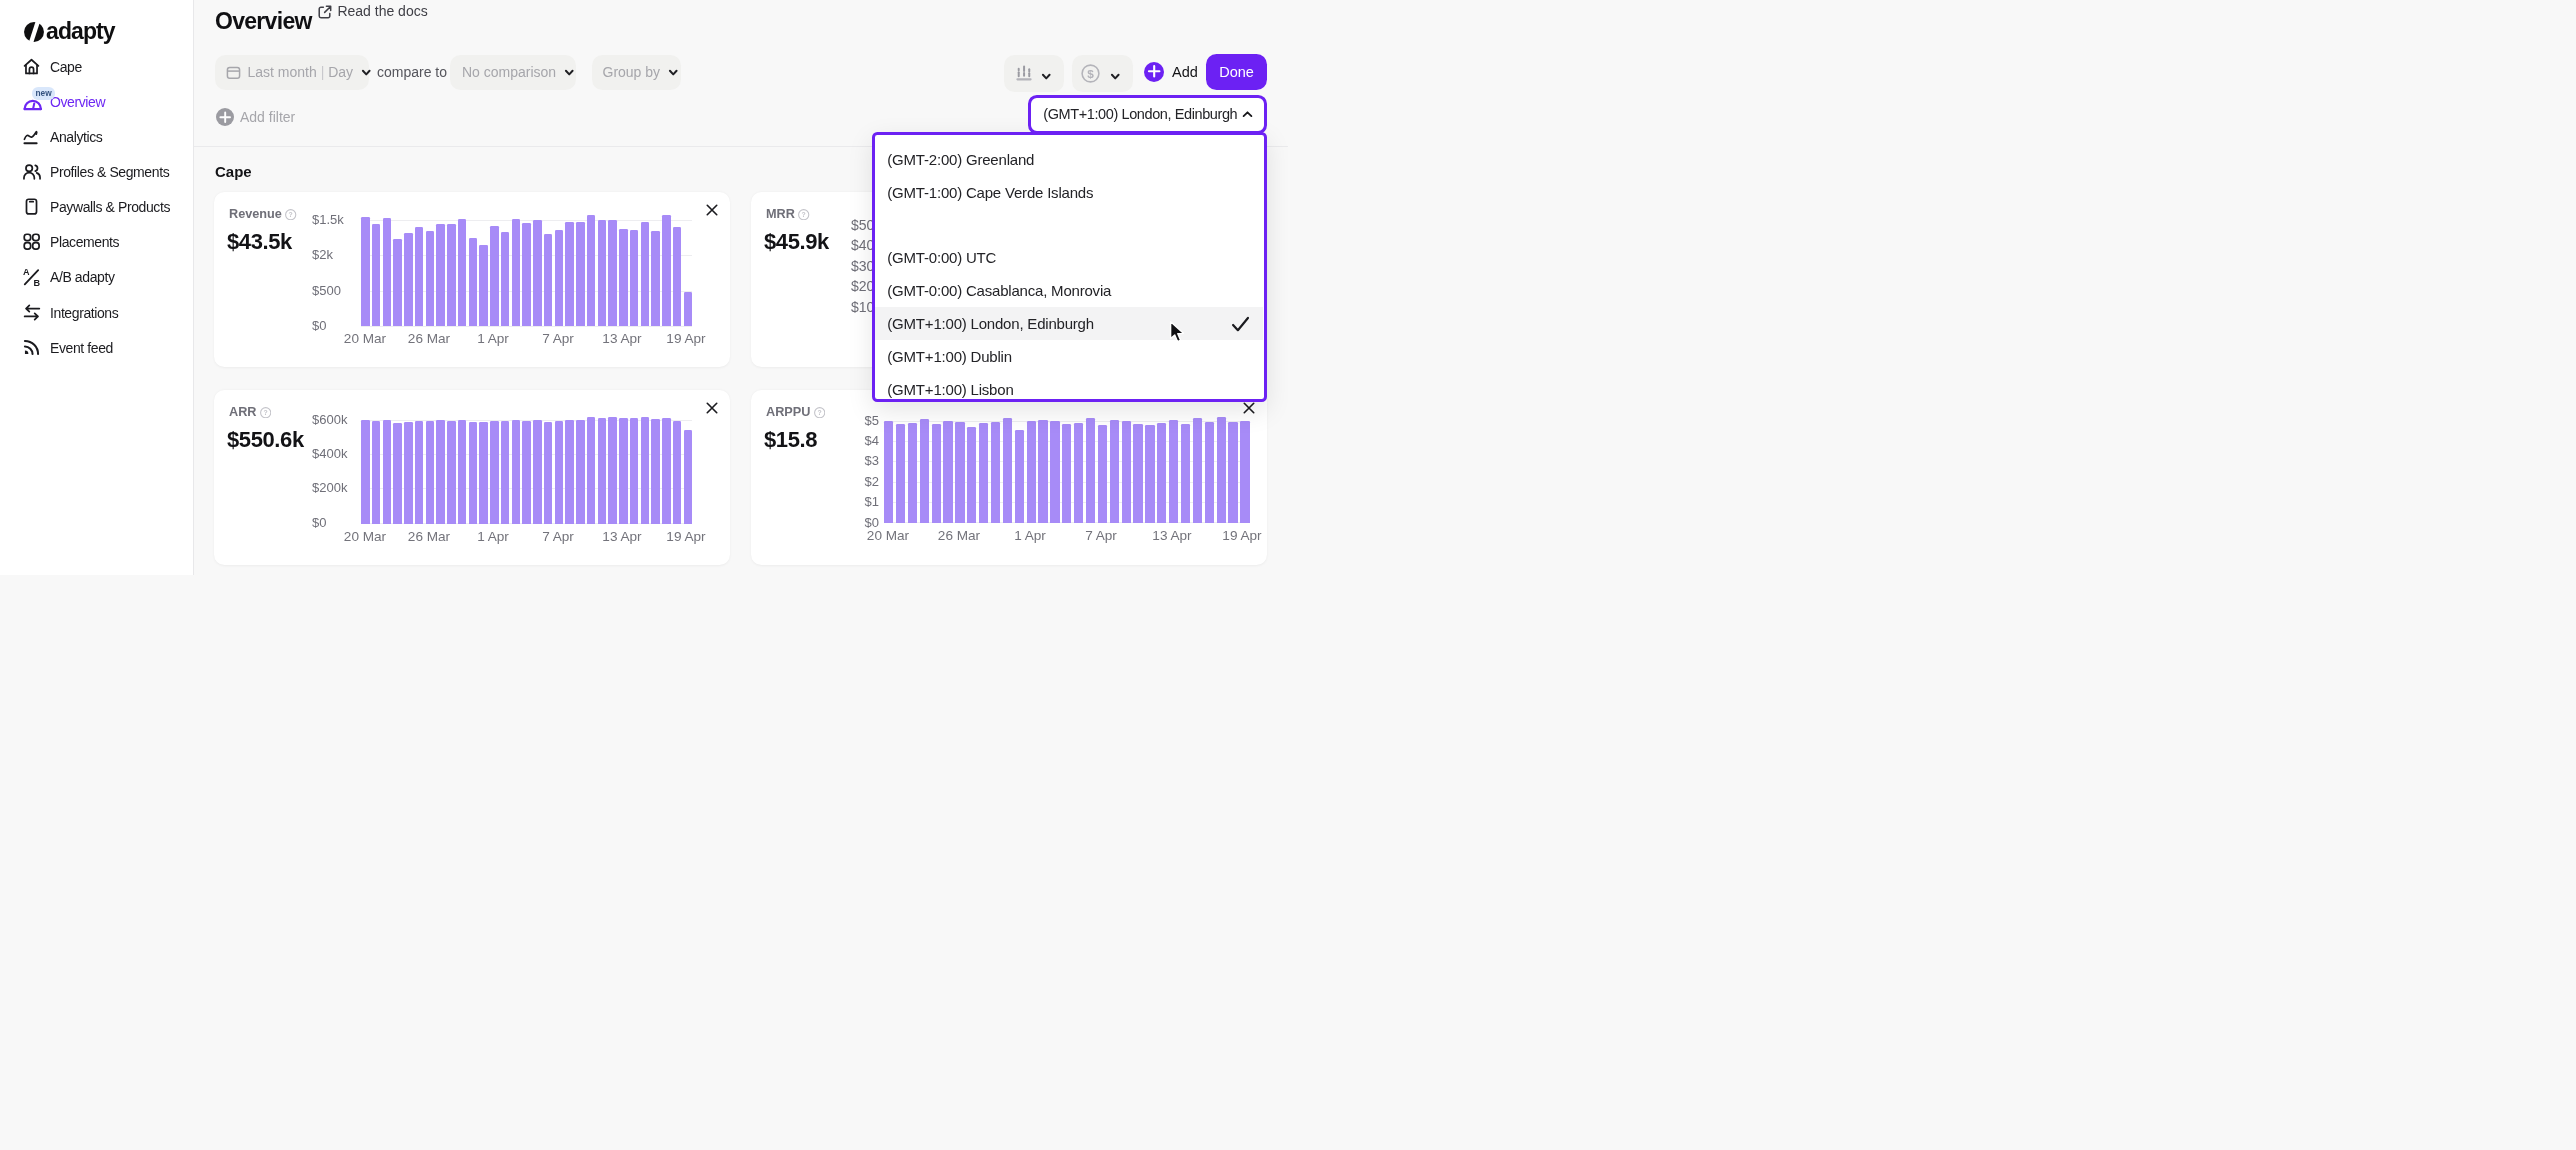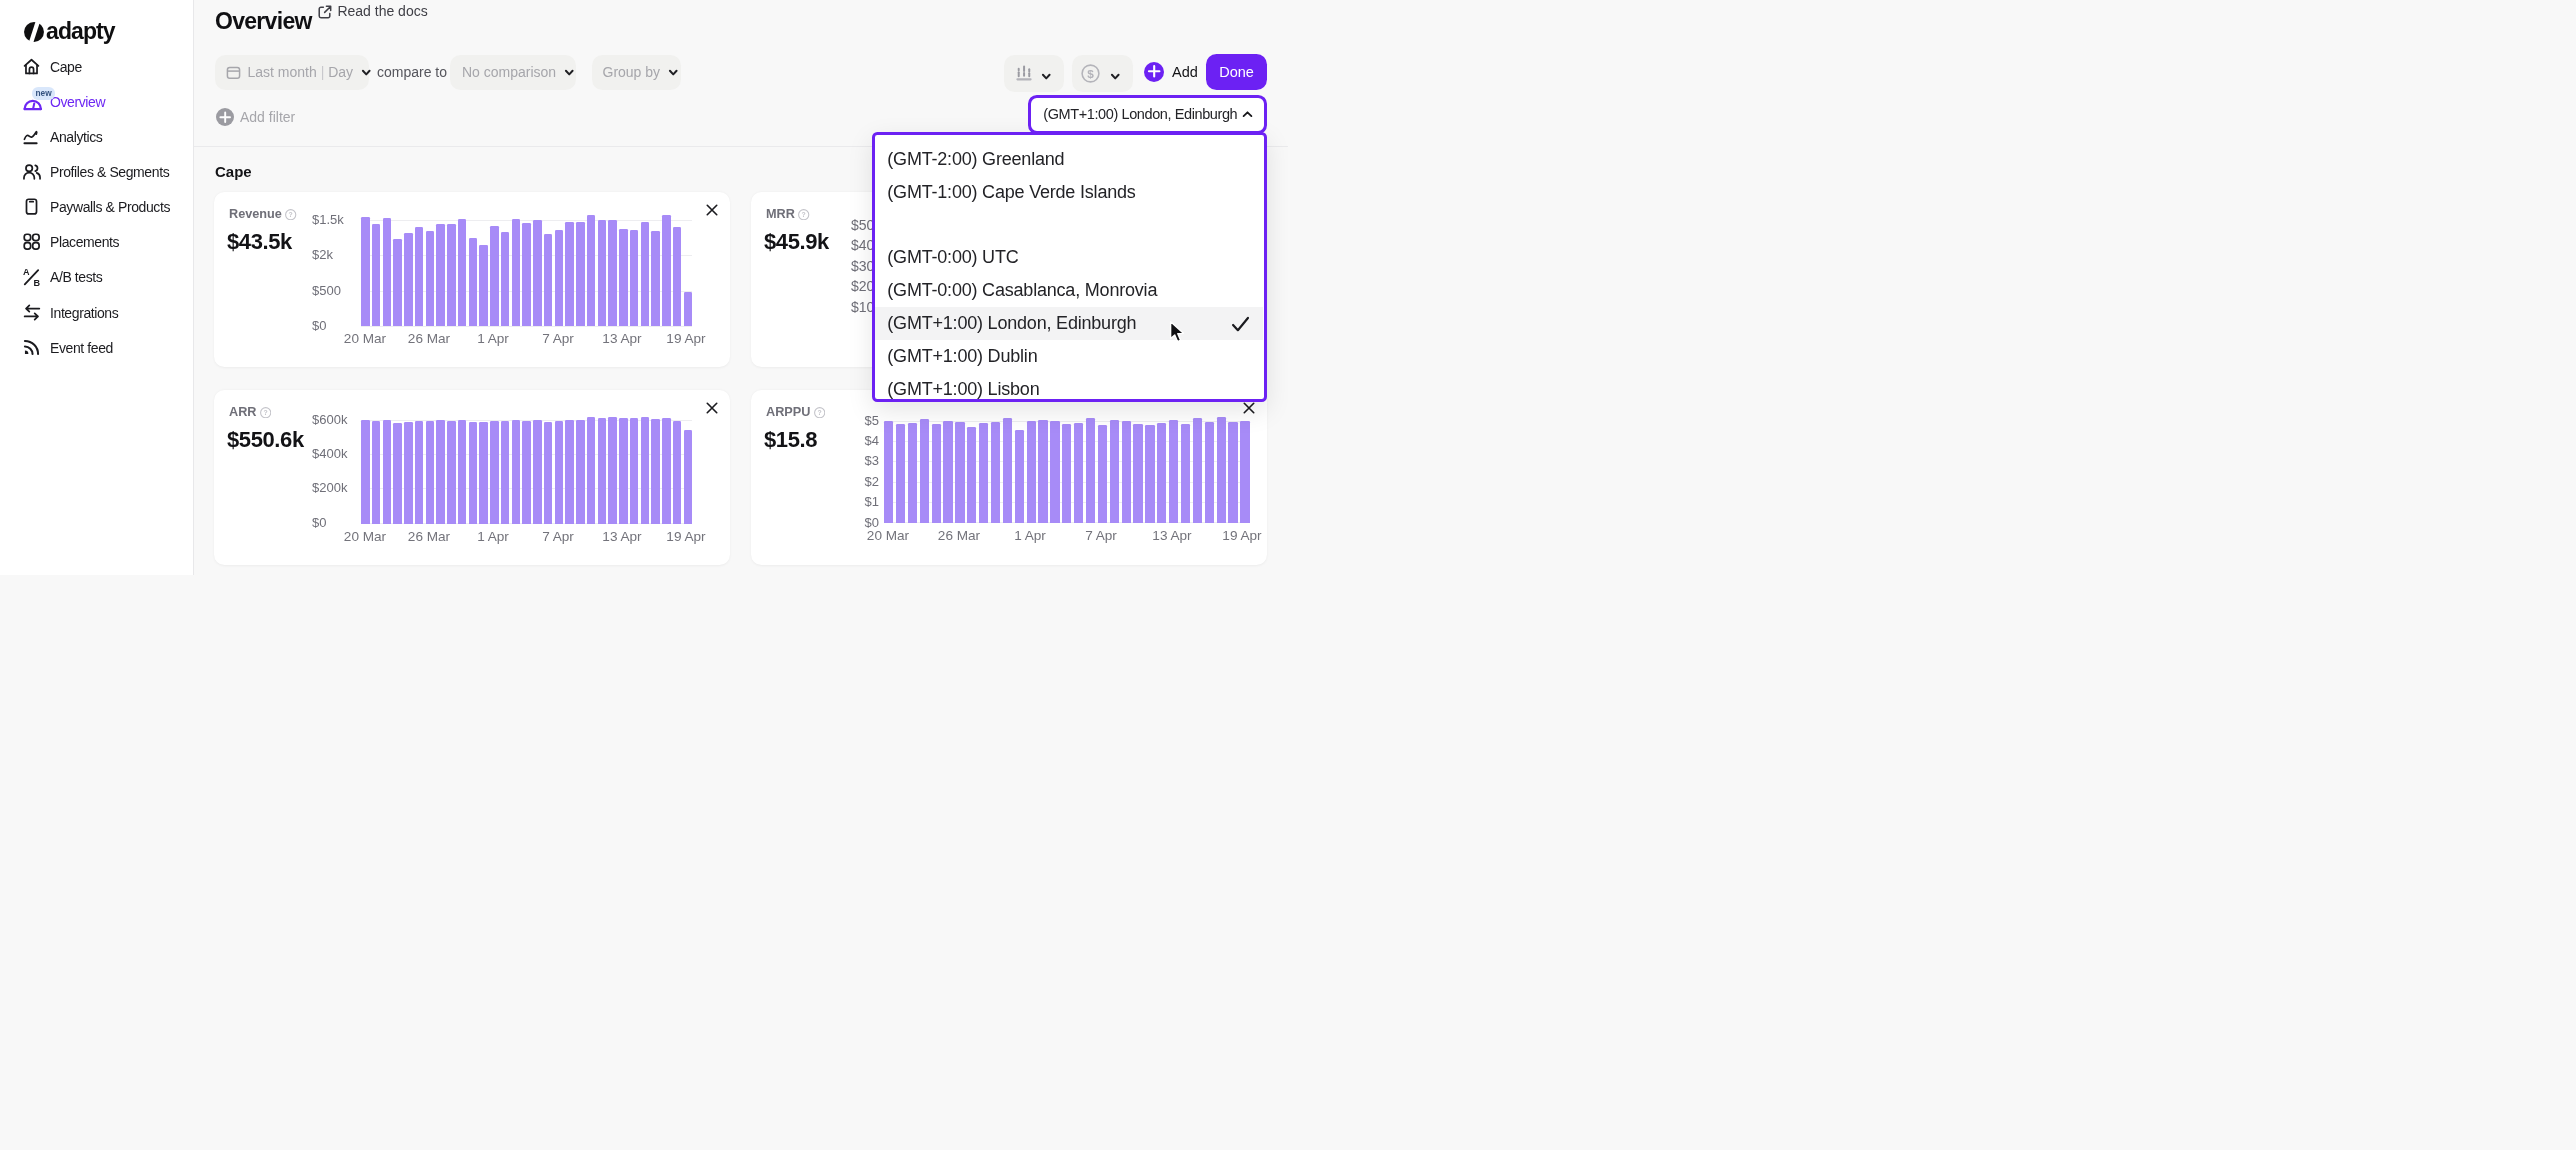--- a/index.html
+++ b/index.html
@@ -33,21 +33,21 @@
 .bwrap i {display:block;width:8.5px;background:#a78bf7;border-radius:1.3px 1.3px 0 0;flex:none}
 .bw2 i {width:9.3px}
 .rc-pill {position:absolute;top:55px;height:37px;background:#f1f1ef;border-radius:10.5px}
 .addbtn-c {position:absolute;left:1144px;top:62px;width:20px;height:20px;border-radius:50%;background:#6c21f3;text-align:center}
 .addbtn-t {position:absolute;left:1172px;top:64px;font-size:14.5px;font-weight:500;color:#131316}
 .done {position:absolute;left:1206px;top:54px;width:61px;height:36px;background:#6c21f3;border-radius:10.5px;color:#fff;font-size:14.5px;text-align:center;line-height:36px}
 .tzfield {position:absolute;left:1028px;top:95px;width:239px;height:39px;background:#fff;border:3.5px solid #6c21f3;border-radius:8.8px;z-index:50}
 .tztext {position:absolute;left:12.3px;top:8px;font-size:14.5px;color:#232327;letter-spacing:-0.4px}
 .tzchev {position:absolute;right:9.6px;top:9.6px}
 .panel {position:absolute;left:872px;top:132px;width:395px;height:270px;background:#fff;border:3.5px solid #6c21f3;border-radius:5.3px;z-index:40;box-shadow:0 8.8px 26px rgba(0,0,0,.10);overflow:hidden}
-.ditem {position:absolute;left:0;width:388px;height:33px;font-size:18px;color:#232327;line-height:33px;padding-left:12.3px;letter-spacing:-0.2px;white-space:nowrap}
+.ditem {position:absolute;left:0;width:388px;height:33px;font-size:15px;color:#232327;line-height:33px;padding-left:12.3px;letter-spacing:-0.2px;white-space:nowrap}
 .ditem.sel {background:#f3f3f4}
 .dchk {position:absolute;right:12.3px;top:6.1px}
 </style></head>
 <body>
 <div class="side">
 <div class="lmark"><svg width="20" height="26" viewBox="0 0 23 30">
 <g>
           <circle cx="11.5" cy="15" r="11.5" fill="#0f0f10"></circle>
 <rect x="9.5" y="-3" width="5" height="36" fill="#ffffff" transform="rotate(18 11.5 15)"></rect>
         </g>
@@ -101,21 +101,21 @@
           <rect x="12.4" y="12.4" width="7.4" height="7.4" rx="3" stroke="#1b1b1f" stroke-width="2" fill="none" stroke-linecap="round" stroke-linejoin="round"></rect>
         </svg></span>
       <span class="nlb" style="color:#1b1b1f">Placements</span>
     </div>
     <div class="nav" style="top:266px">
       <span class="nic"><svg width="20" height="20" viewBox="0 0 23 23" fill="none" style="">
           <path d="M3.2 20 L18.6 3.6" stroke="#1b1b1f" stroke-width="2.1" stroke-linecap="round"></path>
           <text x="1.2" y="9.4" font-family="Liberation Sans" font-size="10.5" font-weight="bold" fill="#1b1b1f">A</text>
           <text x="13.2" y="21.6" font-family="Liberation Sans" font-size="10.5" font-weight="bold" fill="#1b1b1f">B</text>
         </svg></span>
-      <span class="nlb" style="color:#1b1b1f">A/B tests</span>
+      <span class="nlb" style="color:#1b1b1f">A/B adapty</span>
     </div>
     <div class="nav" style="top:302px">
       <span class="nic"><svg width="20" height="19" viewBox="0 0 23 22" fill="none" style="">
           <path d="M20 6.4 H4.6 M4.6 6.4 L8.4 2.8 M4.6 6.4 L8.4 10" stroke="#1b1b1f" stroke-width="2" fill="none" stroke-linecap="round" stroke-linejoin="round"></path>
           <path d="M3 15.6 H18.4 M18.4 15.6 L14.6 12 M18.4 15.6 L14.6 19.2" stroke="#1b1b1f" stroke-width="2" fill="none" stroke-linecap="round" stroke-linejoin="round"></path>
         </svg></span>
       <span class="nlb" style="color:#1b1b1f">Integrations</span>
     </div>
     <div class="nav" style="top:337px">
       <span class="nic"><svg width="19" height="19" viewBox="0 0 22 22" fill="none" style="">

